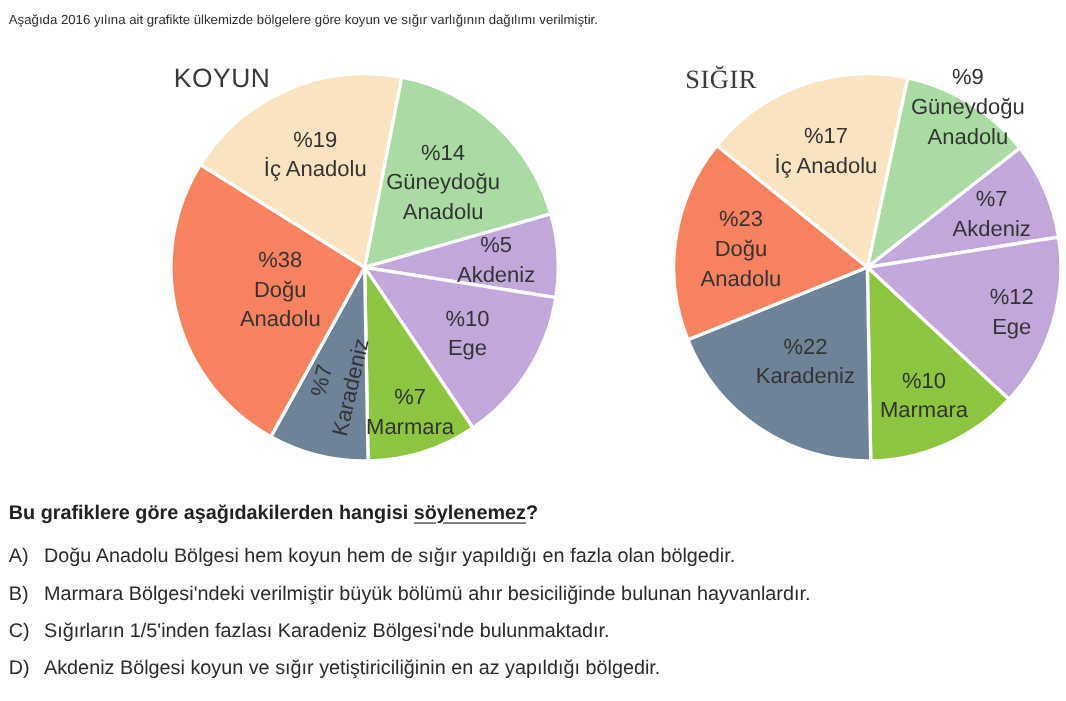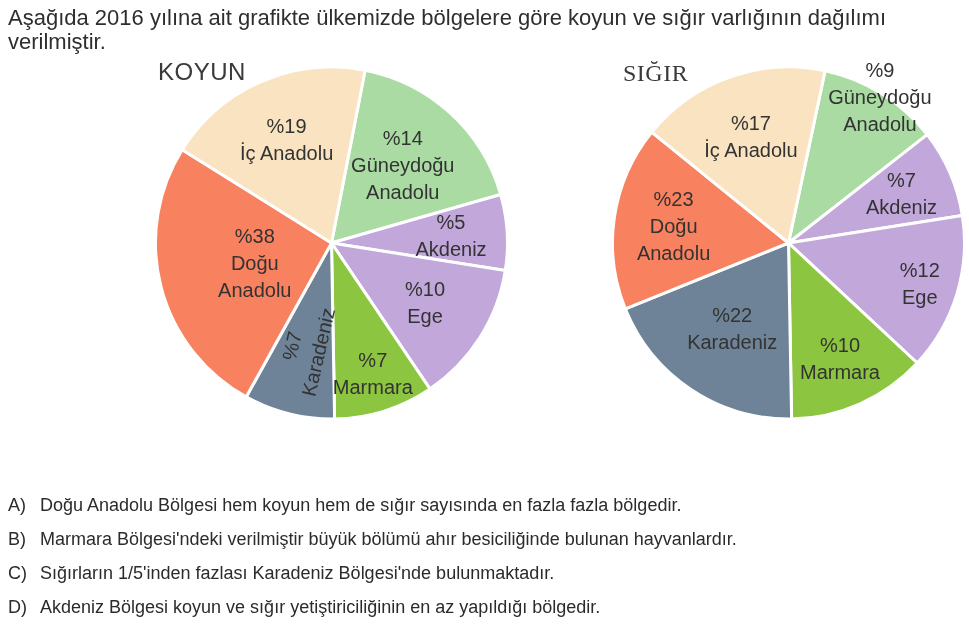--- a/index.html
+++ b/index.html
@@ -6,21 +6,21 @@
   .page{
     position:relative;
     width:969px;height:637px;
     background:#ffffff;
     font-family:"Liberation Sans", sans-serif;
     color:#2b2b2b;
     overflow:hidden;
   }
   .intro{
     position:absolute;left:8px;top:6px;right:6px;
-    font-size:22px;line-height:24px;color:#2e2e2e;
+    font-size:12px;line-height:24px;color:#2e2e2e;
   }
   .chart-title{
     position:absolute;
     font-size:24px;color:#3a3a3a;letter-spacing:0.5px;
   }
   .chart-title.koyun{left:158px;top:58px;}
   .chart-title.sigir{left:623px;top:60px;font-family:Liberation Serif, serif;}
   svg.pie{position:absolute;width:385px;height:385px;}
   svg.pie.koyun{left:139px;top:50px;}
   svg.pie.sigir{left:596px;top:50px;}
@@ -70,25 +70,26 @@
       <path d="M 192.5 193 L 55.7 82.2 A 176 176 0 0 1 229.1 20.8 Z" fill="#fae3c0" stroke="#ffffff" stroke-width="3" stroke-linejoin="round"></path>
       <text text-anchor="middle" font-size="20" fill="#333333"><tspan x="283.9" y="26.7">%9</tspan><tspan x="283.9" y="53.7">Güneydoğu</tspan><tspan x="283.9" y="80.7">Anadolu</tspan></text>
       <text text-anchor="middle" font-size="20" fill="#333333"><tspan x="305.5" y="137.4">%7</tspan><tspan x="305.5" y="164.4">Akdeniz</tspan></text>
       <text text-anchor="middle" font-size="20" fill="#333333"><tspan x="323.8" y="226.6">%12</tspan><tspan x="323.8" y="253.6">Ege</tspan></text>
       <text text-anchor="middle" font-size="20" fill="#333333"><tspan x="244.0" y="302.3">%10</tspan><tspan x="244.0" y="329.3">Marmara</tspan></text>
       <text text-anchor="middle" font-size="20" fill="#333333"><tspan x="136.2" y="271.6">%22</tspan><tspan x="136.2" y="298.6">Karadeniz</tspan></text>
       <text text-anchor="middle" font-size="20" fill="#333333"><tspan x="77.6" y="155.8">%23</tspan><tspan x="77.6" y="182.8">Doğu</tspan><tspan x="77.6" y="209.8">Anadolu</tspan></text>
       <text text-anchor="middle" font-size="20" fill="#333333"><tspan x="154.9" y="80.3">%17</tspan><tspan x="154.9" y="107.3">İç Anadolu</tspan></text>
     </svg>
 
+  <div class="question"><span>Bu grafiklere göre aşağıdakilerden hangisi </span><span class="ul">söylenemez</span><span>?</span></div>
 
   <div class="options">
       <div class="option">
         <span class="letter">A)</span>
-        <span class="text">Doğu Anadolu Bölgesi hem koyun hem de sığır sayısında en fazla fazla bölgedir.</span>
+        <span class="text">Doğu Anadolu Bölgesi hem koyun hem de sığır yapıldığı en fazla olan bölgedir.</span>
       </div>
       <div class="option">
         <span class="letter">B)</span>
         <span class="text">Marmara Bölgesi'ndeki verilmiştir büyük bölümü ahır besiciliğinde bulunan hayvanlardır.</span>
       </div>
       <div class="option">
         <span class="letter">C)</span>
         <span class="text">Sığırların 1/5'inden fazlası Karadeniz Bölgesi'nde bulunmaktadır.</span>
       </div>
       <div class="option">

